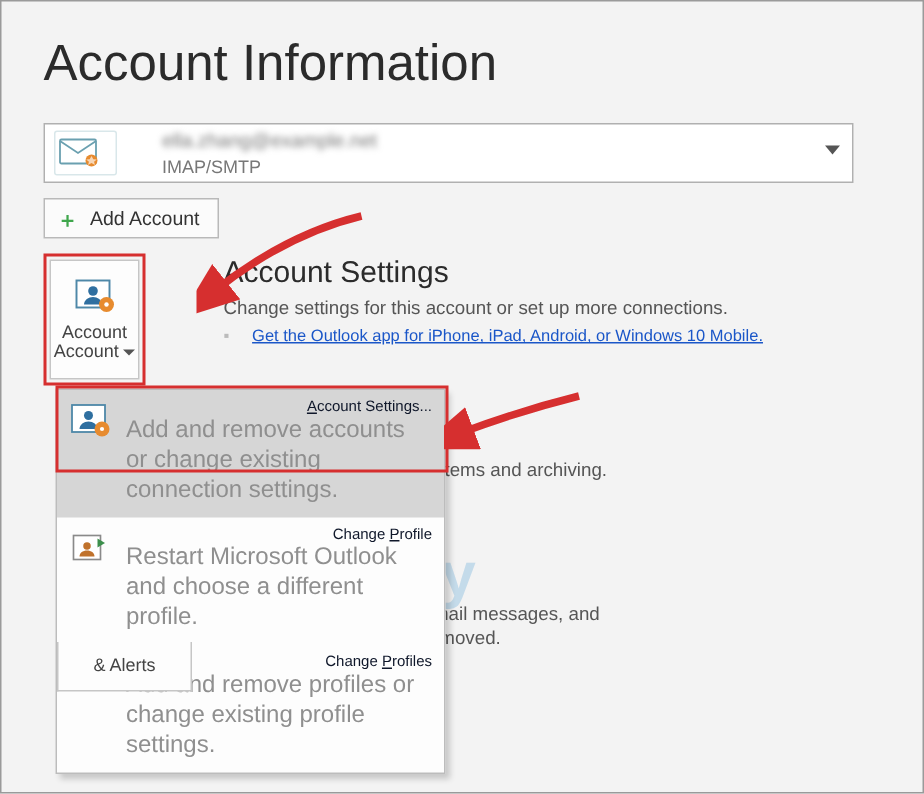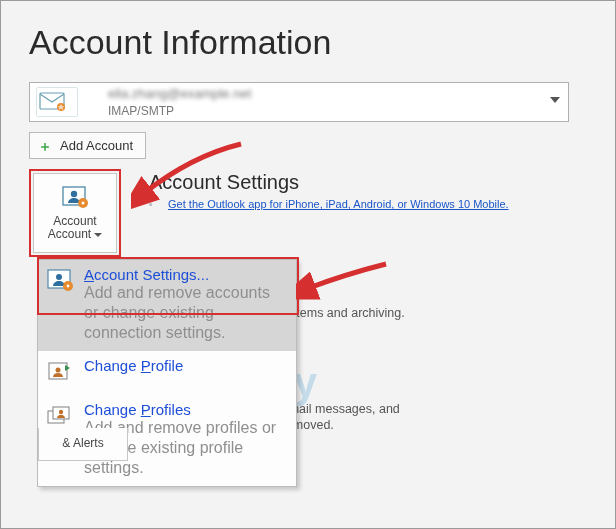--- a/index.html
+++ b/index.html
@@ -16,42 +16,42 @@
   .acct-proto { position: absolute; left: 78px; top: 21px; color: #777; font-size: 12px; }
   .acct-caret { position: absolute; right: 8px; top: 14px; width: 0; height: 0; border-left: 5px solid transparent; border-right: 5px solid transparent; border-top: 6px solid #555; }
 
   
   .add-acct { margin: 0 0 10px 28px; display: inline-flex; align-items: center; gap: 8px; border: 1px solid #b9b9b9; background: #fbfbfb; padding: 5px 12px 5px 8px; font-size: 13px; color: #333; cursor: pointer; }
   .plus { color: #3fa64c; font-weight: bold; font-size: 14px; line-height: 1; }
 
   
   .tile-row { position: absolute; left: 28px; top: 168px; }
   .tile-hl { border: 2px solid #d62f2f; padding: 2px; display: inline-block; }
-  .tile { width: 84px; height: 80px; border: 1px solid #c6c6c6; background: #fdfdfd; display: flex; flex-direction: column; align-items: center; justify-content: center; cursor: pointer; }
+  .tile { width: 60px; height: 80px; border: 1px solid #c6c6c6; background: #fdfdfd; display: flex; flex-direction: column; align-items: center; justify-content: center; cursor: pointer; }
   .tile-label { font-size: 12px; color: #444; text-align: center; margin-top: 6px; line-height: 1.1; }
   .tile-label .caret { display: inline-block; width: 0; height: 0; border-left: 4px solid transparent; border-right: 4px solid transparent; border-top: 4px solid #555; margin-left: 3px; vertical-align: middle; }
 
   
   .section { position: absolute; left: 148px; top: 170px; width: 420px; }
   .section h2 { font-size: 20px; font-weight: 400; color: #2b2b2b; margin-bottom: 4px; }
   .section .desc { font-size: 12.5px; color: #555; margin-bottom: 6px; }
   .section .linkline { font-size: 11px; }
   .section .bullet { color: #bbb; display: inline-block; width: 16px; }
   .section a { color: #1a56c8; text-decoration: underline; cursor: pointer; }
 
   
   .peek1 { position: absolute; left: 148px; top: 305px; font-size: 12.5px; color: #555; width: 420px; }
   .peek2 { position: absolute; left: 148px; top: 400px; font-size: 12.5px; color: #555; width: 420px; line-height: 1.3; }
 
   
   .menu { position: absolute; left: 36px; top: 258px; width: 260px; background: #fdfdfd; border: 1px solid #bcbcbc; box-shadow: 3px 3px 4px rgba(0,0,0,.18); }
   .menu-item { display: flex; gap: 10px; padding: 6px 8px 8px 8px; cursor: pointer; }
   .menu-item.hl { background: #d6d6d6; }
   .mi-icon { width: 28px; height: 28px; flex: 0 0 28px; margin-top: 2px; }
-  .mi-text .mi-title { font-size: 15px; color: #1d4ed8; }
+  .mi-text .mi-title { font-size: 10px; color: #0f172a; text-align: right; }
   .mi-text .mi-title u { text-decoration: underline; }
   .mi-text .mi-sub { font-size: 16px; color: #8f8f8f; line-height: 1.25; }
   .menu-hl-border { position: absolute; left: 36px; top: 256px; width: 262px; height: 58px; border: 2px solid #d62f2f; pointer-events: none; }
 
   
   .rules-btn { position: absolute; left: 37px; top: 427px; width: 90px; border: 1px solid #c6c6c6; border-top: none; background: #fdfdfd; text-align: center; font-size: 12px; color: #444; padding: 8px 0 10px 0; cursor: pointer; }
 
   
   .arrow { position: absolute; pointer-events: none; }
 
@@ -98,20 +98,21 @@
       <div class="tile-label">
         <span>Account</span><br>
         <span>Account</span><span class="caret"></span>
       </div>
     </div>
   </div>
 </div>
 
 <div class="section">
   <h2>Account Settings</h2>
+  <div class="desc">Change settings for this account or set up more connections.</div>
   <div class="linkline">
     <span class="bullet">▪</span>
     <a>Get the Outlook app for iPhone, iPad, Android, or Windows 10 Mobile.</a>
   </div>
 </div>
 
 <div class="peek1">lbox by emptying Deleted Items and archiving.</div>
 
 <div class="watermark">
   <span>Driver Easy</span>
@@ -144,20 +145,21 @@
     <div class="mi-icon">
       <svg width="28" height="26" viewBox="0 0 28 26">
         <rect x="3" y="4" width="18" height="16" fill="#fff" stroke="#8a8a8a" stroke-width="1.1"></rect>
         <circle cx="12" cy="11" r="2.5" fill="#c0722c"></circle>
         <path d="M7 18c0-2.5 2.2-4 5-4s5 1.5 5 4" fill="#c0722c"></path>
         <path d="M19 6l5 3-5 3z" fill="#3c8f4c"></path>
       </svg>
     </div>
     <div class="mi-text">
       <div class="mi-title"><span>Change </span><u>P</u><span>rofile</span></div>
+      <div class="mi-sub">Restart Microsoft Outlook and choose a different profile.</div>
     </div>
   </div>
   <div class="menu-item">
     <div class="mi-icon">
       <svg width="28" height="26" viewBox="0 0 28 26">
         <rect x="2" y="8" width="16" height="12" fill="#fff" stroke="#8a8a8a" stroke-width="1.1"></rect>
         <rect x="7" y="4" width="16" height="12" fill="#fff" stroke="#8a8a8a" stroke-width="1.1"></rect>
         <circle cx="15" cy="9" r="2.2" fill="#c0722c"></circle>
         <path d="M11 15c0-2 1.8-3.3 4-3.3s4 1.3 4 3.3" fill="#c0722c"></path>
       </svg>

